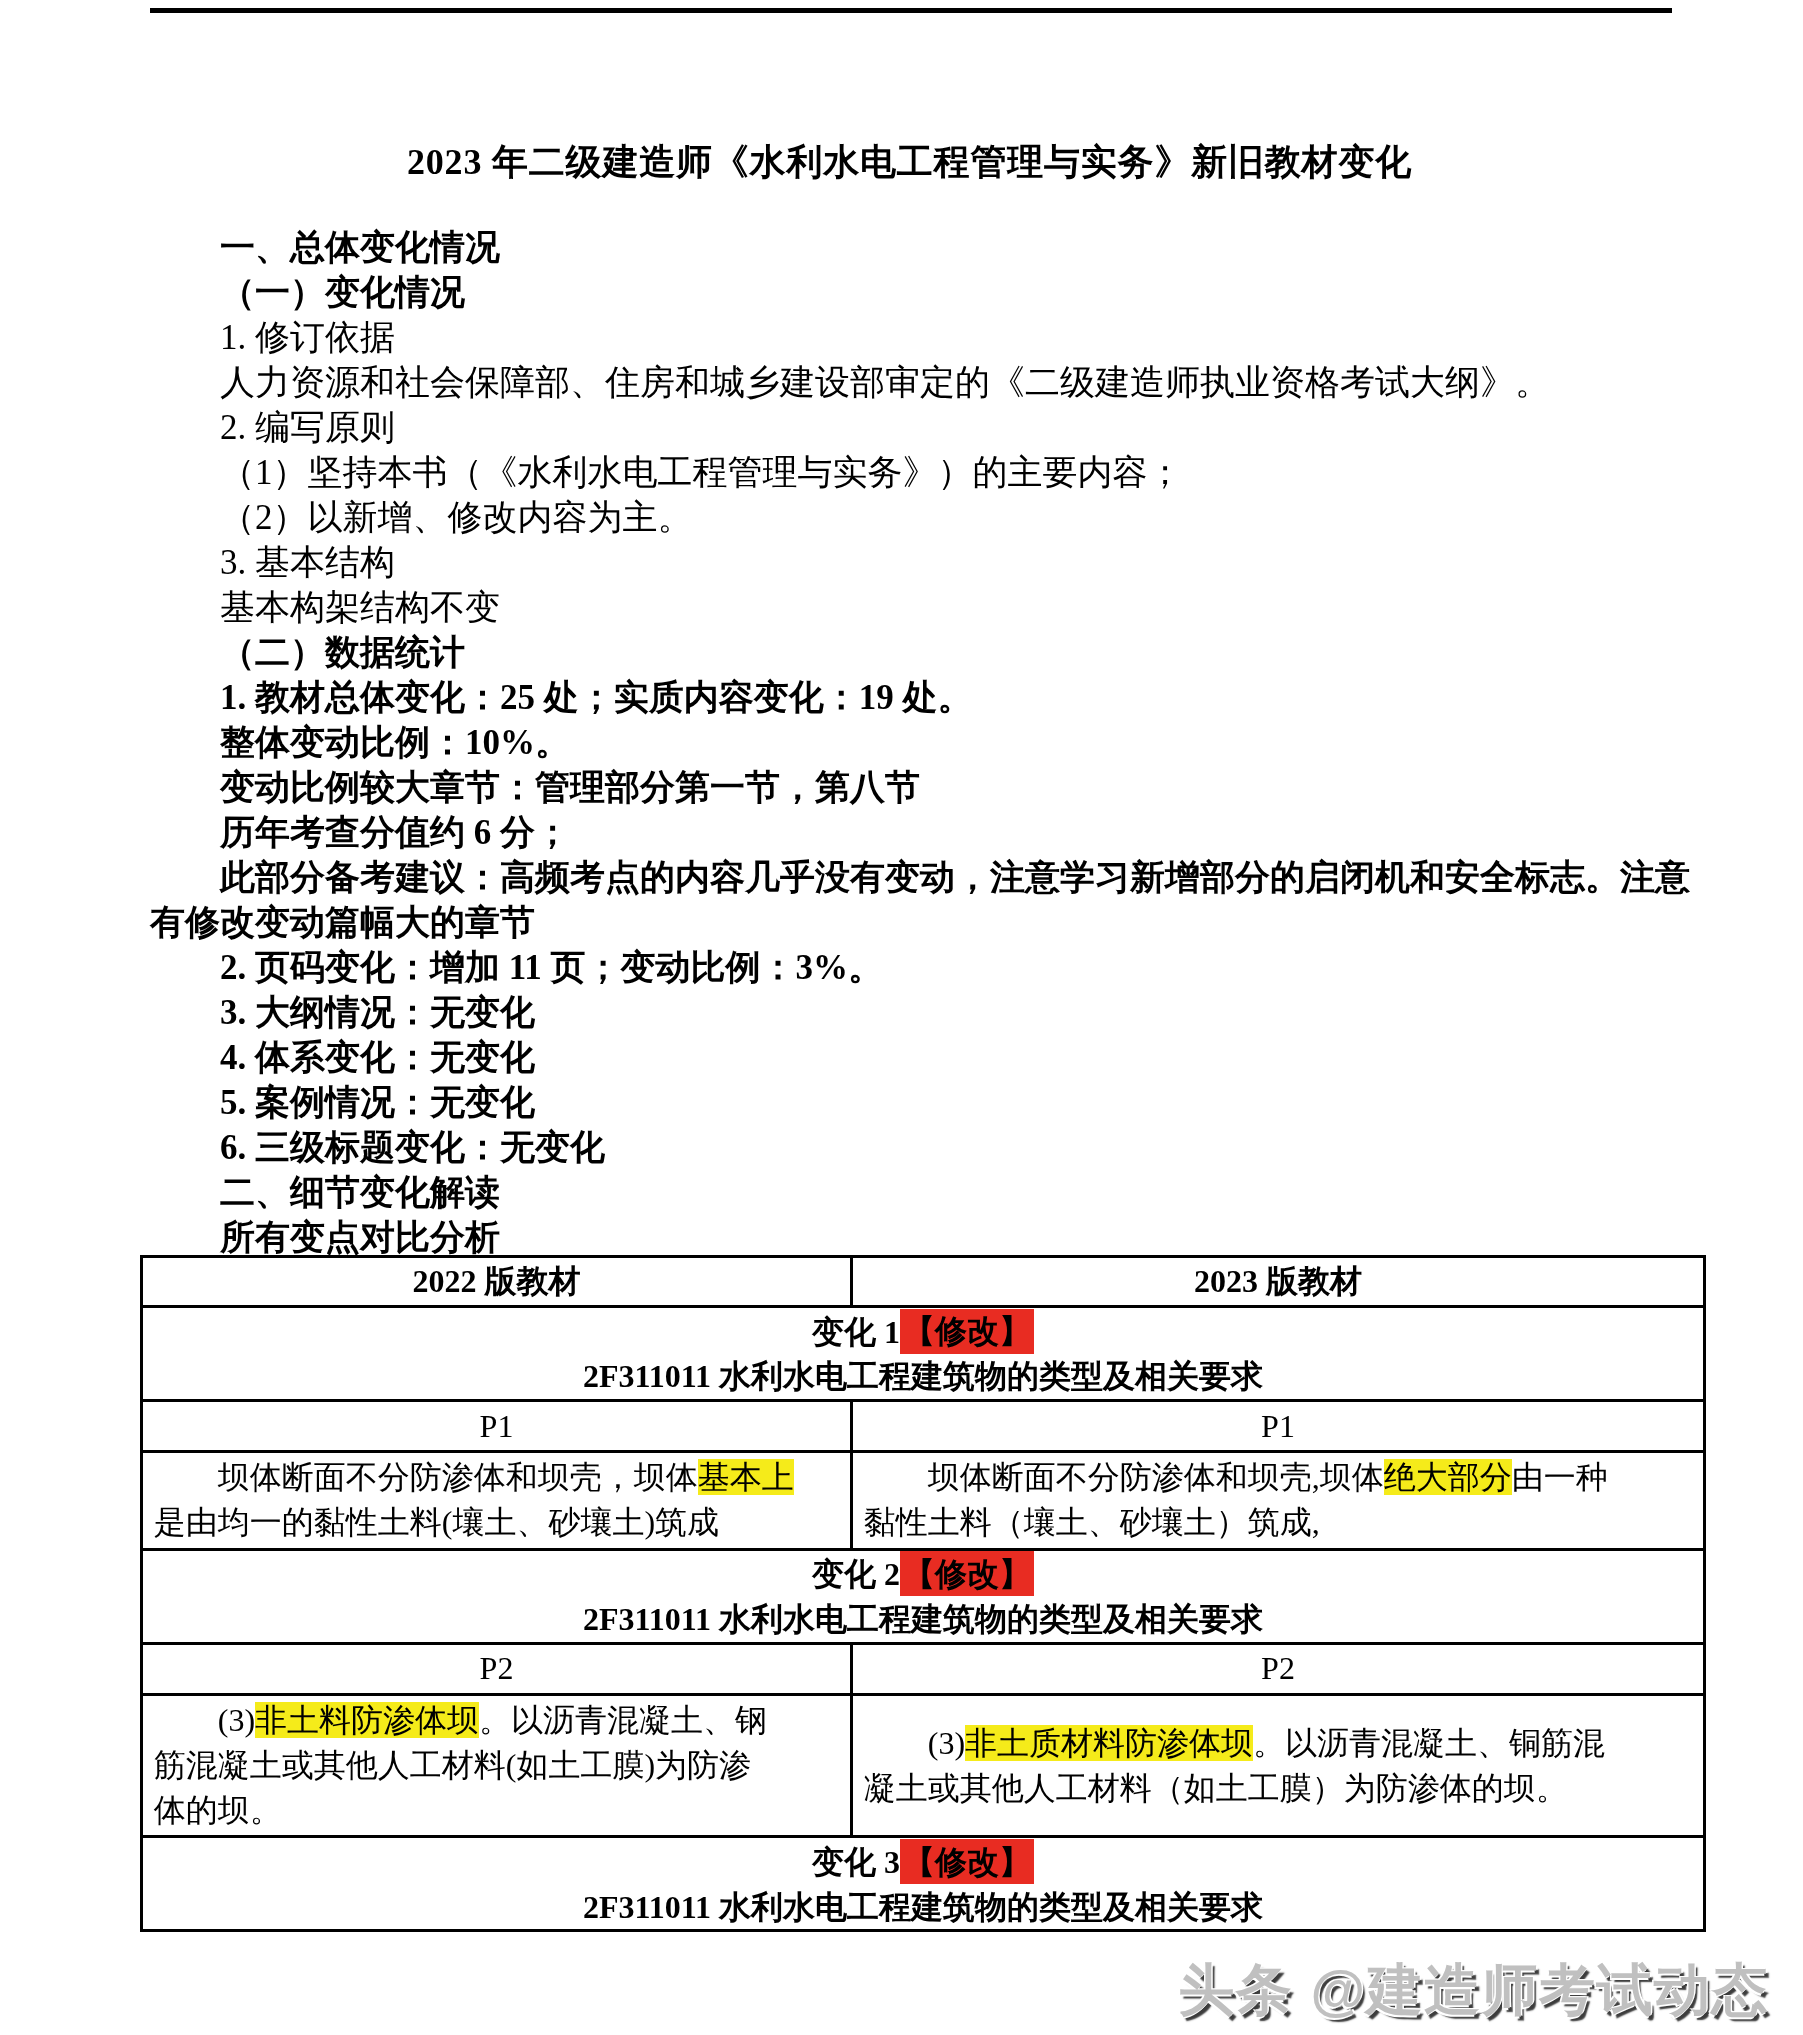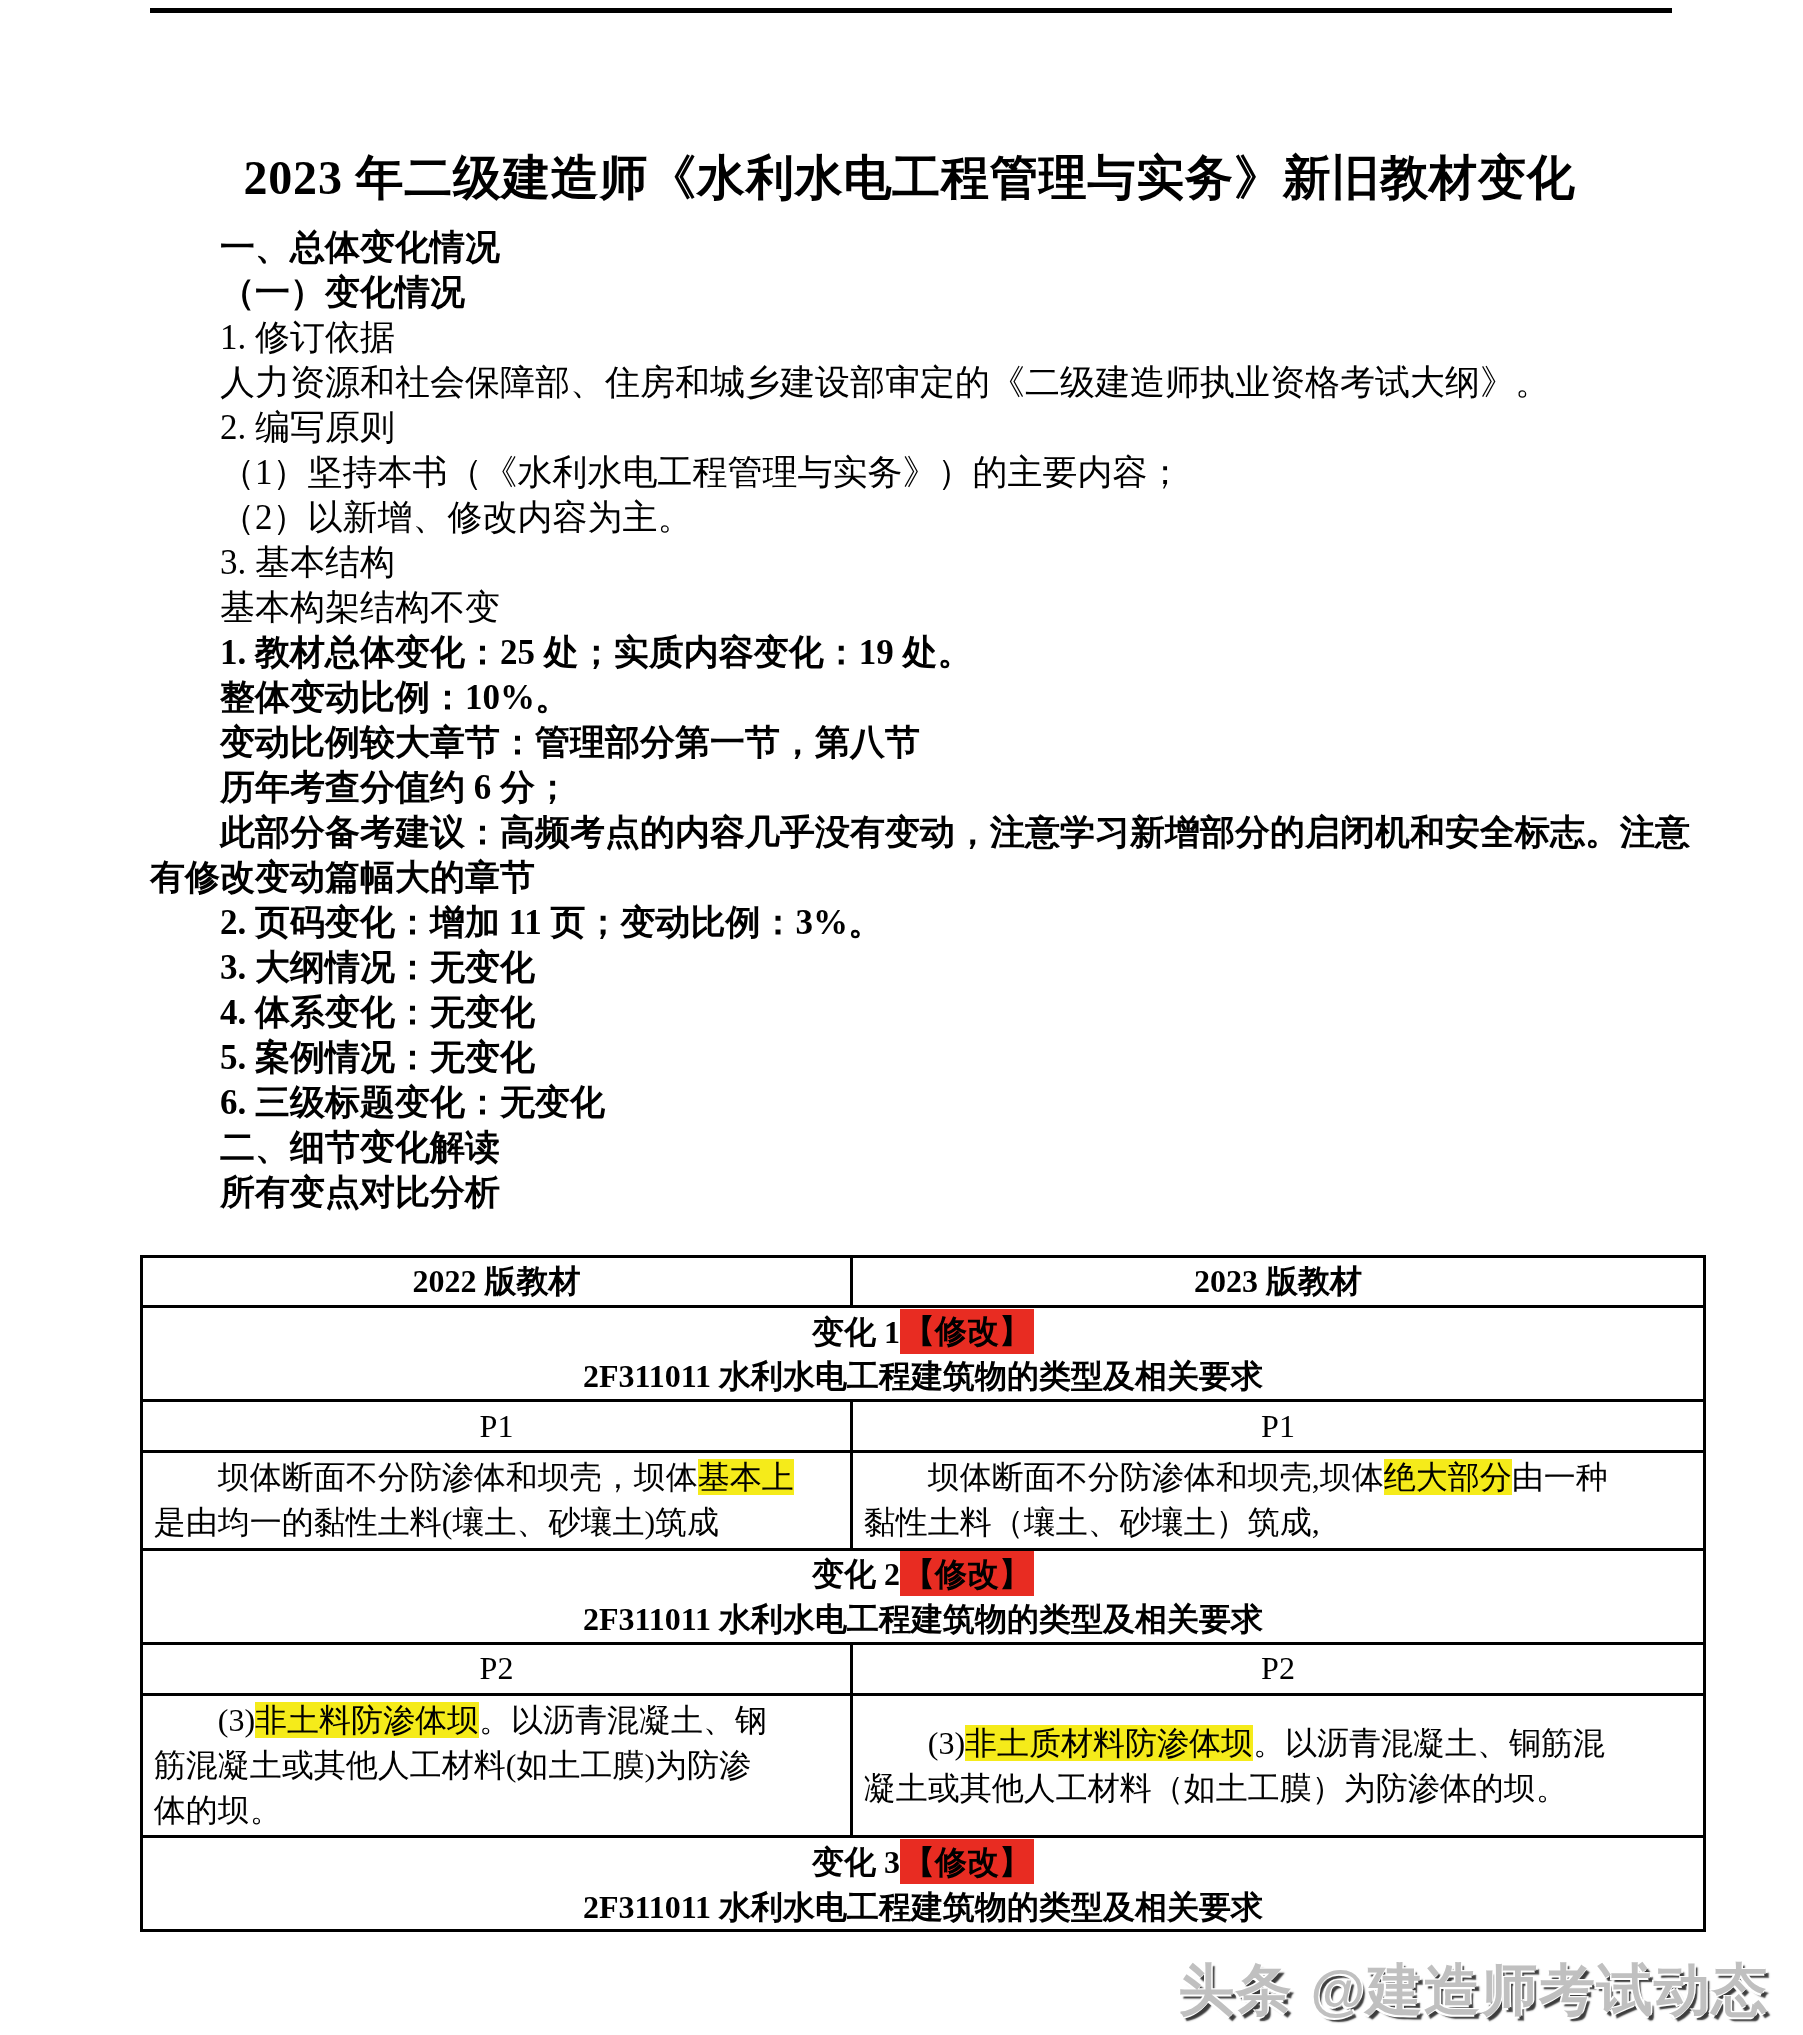--- a/index.html
+++ b/index.html
@@ -4,21 +4,21 @@
 <style>
   html,body{margin:0;padding:0;}
   body{
     width:1804px;height:2035px;position:relative;background:#ffffff;color:#000;
     font-family:"Liberation Serif","DejaVu Serif",serif;
     overflow:hidden;
   }
   .top-rule{position:absolute;left:150px;top:7.7px;width:1522px;height:5.4px;background:#000;}
   .doc-title{
     position:absolute;left:150px;top:114px;width:1519px;
-    text-align:center;font-size:48px;font-weight:700;letter-spacing:0.8px;
+    text-align:center;font-size:36px;font-weight:700;letter-spacing:0.8px;
   }
   .body-text{position:absolute;left:150px;top:225px;width:1521px;font-size:35px;line-height:45px;}
   .para{margin:0;text-indent:2em;white-space:nowrap;}
   .para.b{font-weight:700;}
   .compare-table{
     position:absolute;left:140px;top:1255px;width:1562px;
     border-collapse:collapse;table-layout:fixed;font-size:32px;
   }
   .compare-table td{border:3.1px solid #000;vertical-align:middle;}
   .header-row td{height:45px;text-align:center;font-weight:700;}
@@ -47,20 +47,21 @@
 <div class="body-text">
     <p class="para b">一、总体变化情况</p>
     <p class="para b">（一）变化情况</p>
     <p class="para">1. 修订依据</p>
     <p class="para">人力资源和社会保障部、住房和城乡建设部审定的《二级建造师执业资格考试大纲》。</p>
     <p class="para">2. 编写原则</p>
     <p class="para">（1）坚持本书（《水利水电工程管理与实务》）的主要内容；</p>
     <p class="para">（2）以新增、修改内容为主。</p>
     <p class="para">3. 基本结构</p>
     <p class="para">基本构架结构不变</p>
+    <p class="para b">（二）数据统计</p>
     <p class="para b">1. 教材总体变化：25 处；实质内容变化：19 处。</p>
     <p class="para b">整体变动比例：10%。</p>
     <p class="para b">变动比例较大章节：管理部分第一节，第八节</p>
     <p class="para b">历年考查分值约 6 分；</p>
     <p class="para b">此部分备考建议：高频考点的内容几乎没有变动，注意学习新增部分的启闭机和安全标志。注意<br>有修改变动篇幅大的章节</p>
     <p class="para b">2. 页码变化：增加 11 页；变动比例：3%。</p>
     <p class="para b">3. 大纲情况：无变化</p>
     <p class="para b">4. 体系变化：无变化</p>
     <p class="para b">5. 案例情况：无变化</p>
     <p class="para b">6. 三级标题变化：无变化</p>

